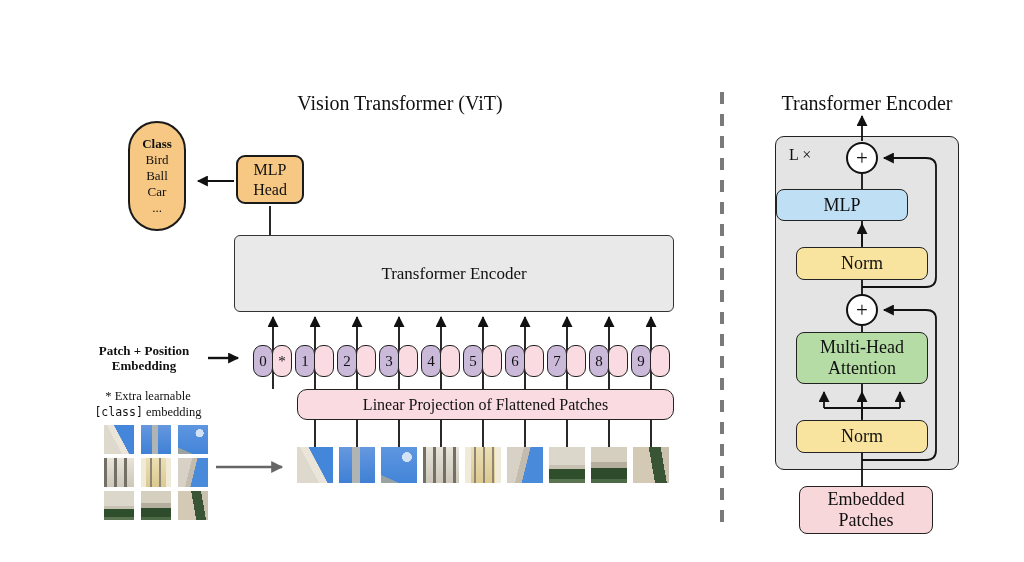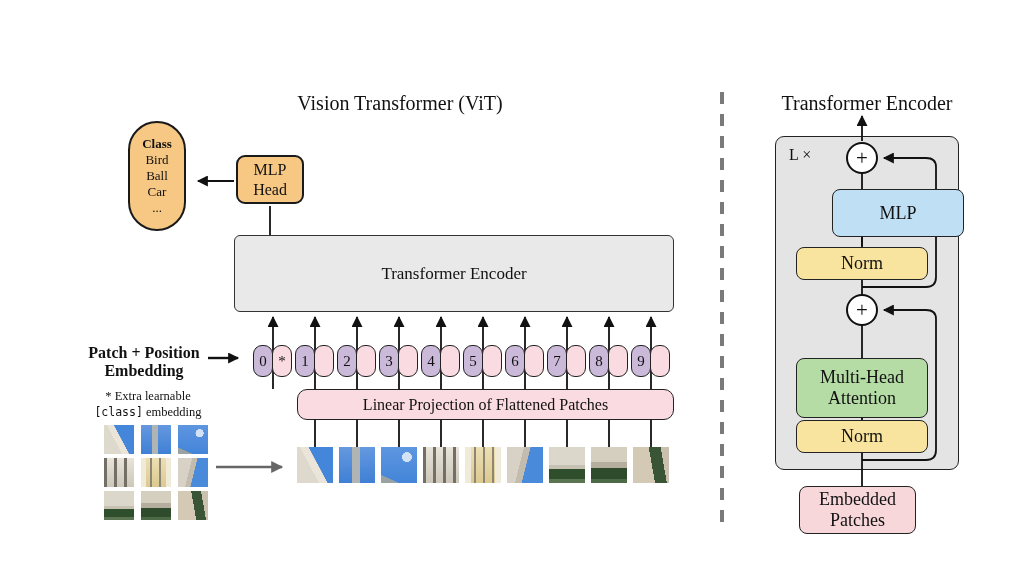--- a/index.html
+++ b/index.html
@@ -20,21 +20,21 @@
   .enc-gray { background:var(--gray_box); border:1.8px solid #333; border-radius:6px; font-size:17px; }
   .linproj { background:var(--pink); border:1.8px solid #222; border-radius:10px; font-size:16px; }
   .tok {
     position:absolute; width:18px; height:30px; border:1.6px solid #222; border-radius:9px;
     display:flex; align-items:center; justify-content:center; font-size:15px; z-index:2;
     box-sizing:content-box;
   }
   .tok.purple { background:var(--purple); }
   .tok.pink { background:var(--pink); }
   .lbl { position:absolute; text-align:center; z-index:3; }
-  .lbl-ppe { font-weight:bold; font-size:16px; line-height:1.15; width:128px; }
+  .lbl-ppe { font-weight:bold; font-size:13px; line-height:1.15; width:128px; }
   .lbl-note { font-size:12.5px; line-height:1.25; width:140px; }
   .mono { font-family:"DejaVu Sans Mono","Liberation Mono",monospace; font-size:11.5px; }
   .patch { position:absolute; z-index:2; }
   .panel {
     position:absolute; background:var(--panel_gray); border:1.6px solid #222; border-radius:9px; z-index:0;
   }
   .rbox { border-radius:8px; font-size:18px; line-height:1.15; }
   .blue { background:var(--blue); border:1.8px solid #222; }
   .yellow { background:var(--yellow); border:1.8px solid #222; }
   .green { background:var(--green); border:1.8px solid #222; }
@@ -194,20 +194,20 @@
   <div class="patch p7" style="left:549px; top:447px; width:36px; height:36px;"></div>
   <div class="patch p8" style="left:591px; top:447px; width:36px; height:36px;"></div>
   <div class="patch p9" style="left:633px; top:447px; width:36px; height:36px;"></div>
 
   <div class="abs ttl" style="left:762px; top:92px; width:210px;">Transformer Encoder</div>
 
   <div class="panel" style="left:775px; top:136px; width:182px; height:332px;"></div>
   <div class="lx" style="left:789px; top:146px;">L ×</div>
 
   <div class="plus-circle" style="left:846px; top:142px;">+</div>
-  <div class="box blue rbox" style="left:832px; top:189px; width:132px; height:48px;">MLP</div>
+  <div class="box blue rbox" style="left:776px; top:189px; width:132px; height:32px;">MLP</div>
   <div class="box yellow rbox" style="left:796px; top:247px; width:132px; height:33px;">Norm</div>
   <div class="plus-circle" style="left:846px; top:294px;">+</div>
-  <div class="box green rbox" style="left:796px; top:358px; width:132px; height:60px;">Multi-Head Attention</div>
+  <div class="box green rbox" style="left:796px; top:332px; width:132px; height:52px;">Multi-Head Attention</div>
   <div class="box yellow rbox" style="left:796px; top:420px; width:132px; height:33px;">Norm</div>
-  <div class="box pinkd rbox" style="left:799px; top:486px; width:117px; height:48px;">Embedded Patches</div>
+  <div class="box pinkd rbox" style="left:799px; top:486px; width:134px; height:48px;">Embedded Patches</div>
 
 </div>
 
 </body></html>

